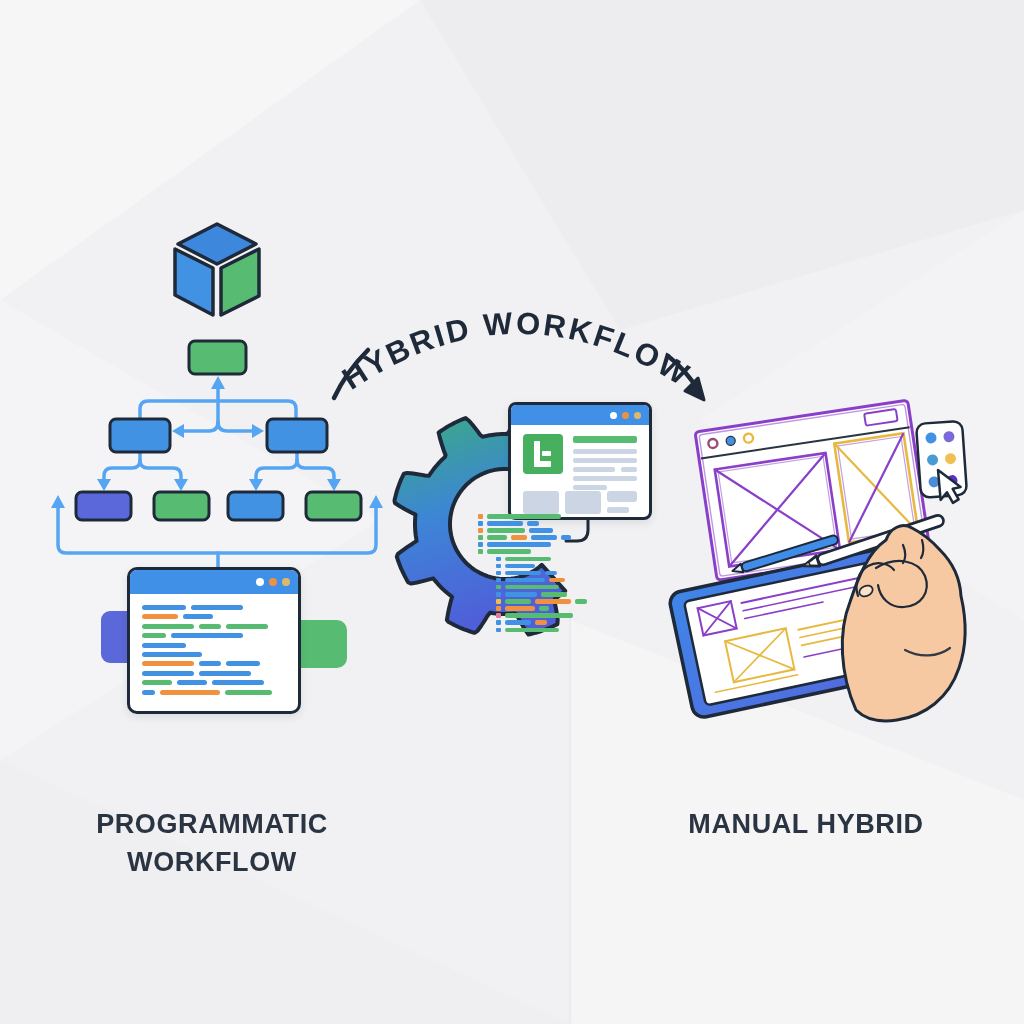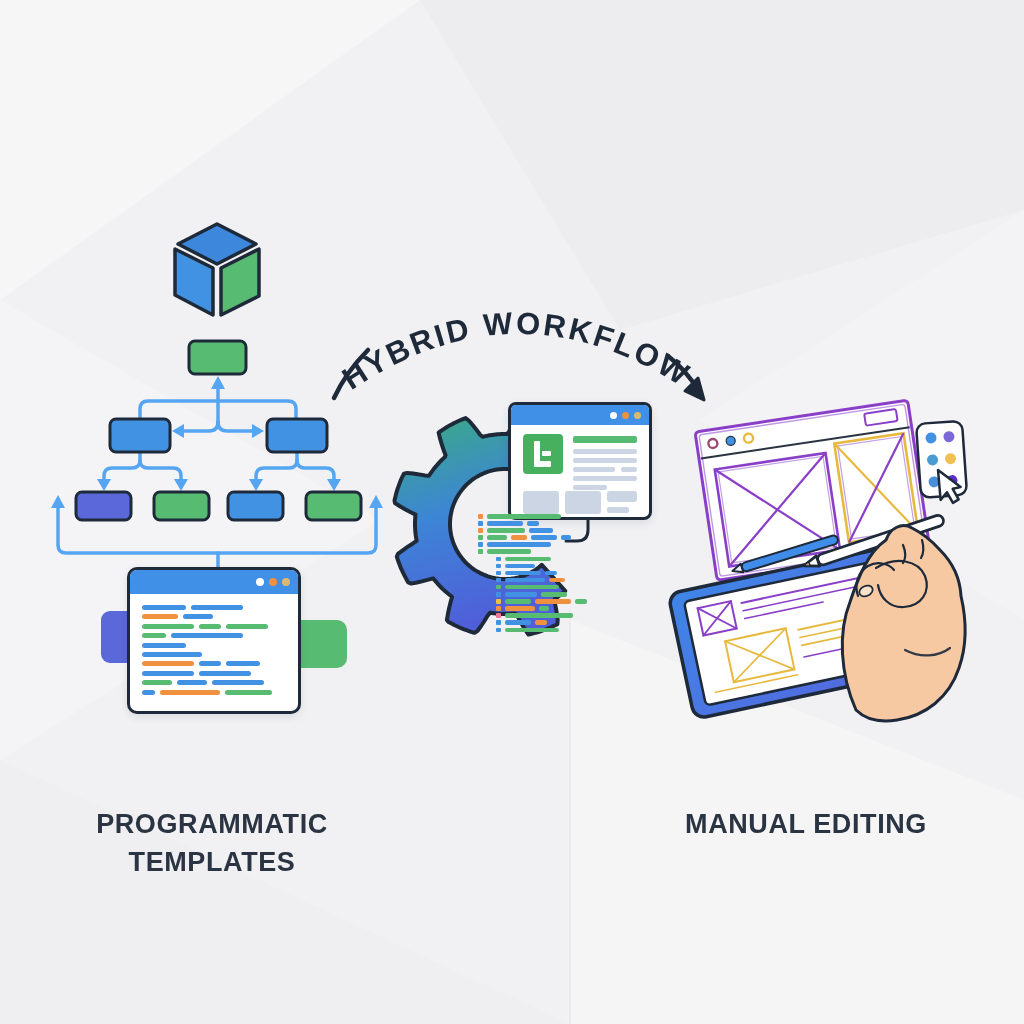--- a/index.html
+++ b/index.html
@@ -388,14 +388,14 @@
       <span class="bullet" style="background: rgb(66, 146, 228);"></span>
       <span class="seg" style="width: 26px; background: rgb(66, 146, 228);"></span>
       <span class="seg" style="width: 12px; background: rgb(240, 145, 63);"></span>
     </div>
     <div class="ccl" style="padding-left: 18px;">
       <span class="bullet" style="background: rgb(66, 146, 228);"></span>
       <span class="seg" style="width: 54px; background: rgb(87, 187, 114);"></span>
     </div>
   </div>
 
-<div class="caption" id="label-left">PROGRAMMATIC TEMPLATES</div>
-<div class="caption" id="label-right">MANUAL EDITING</div>
+<div class="caption" id="label-left">PROGRAMMATIC WORKFLOW</div>
+<div class="caption" id="label-right">MANUAL HYBRID</div>
 
 </body></html>

